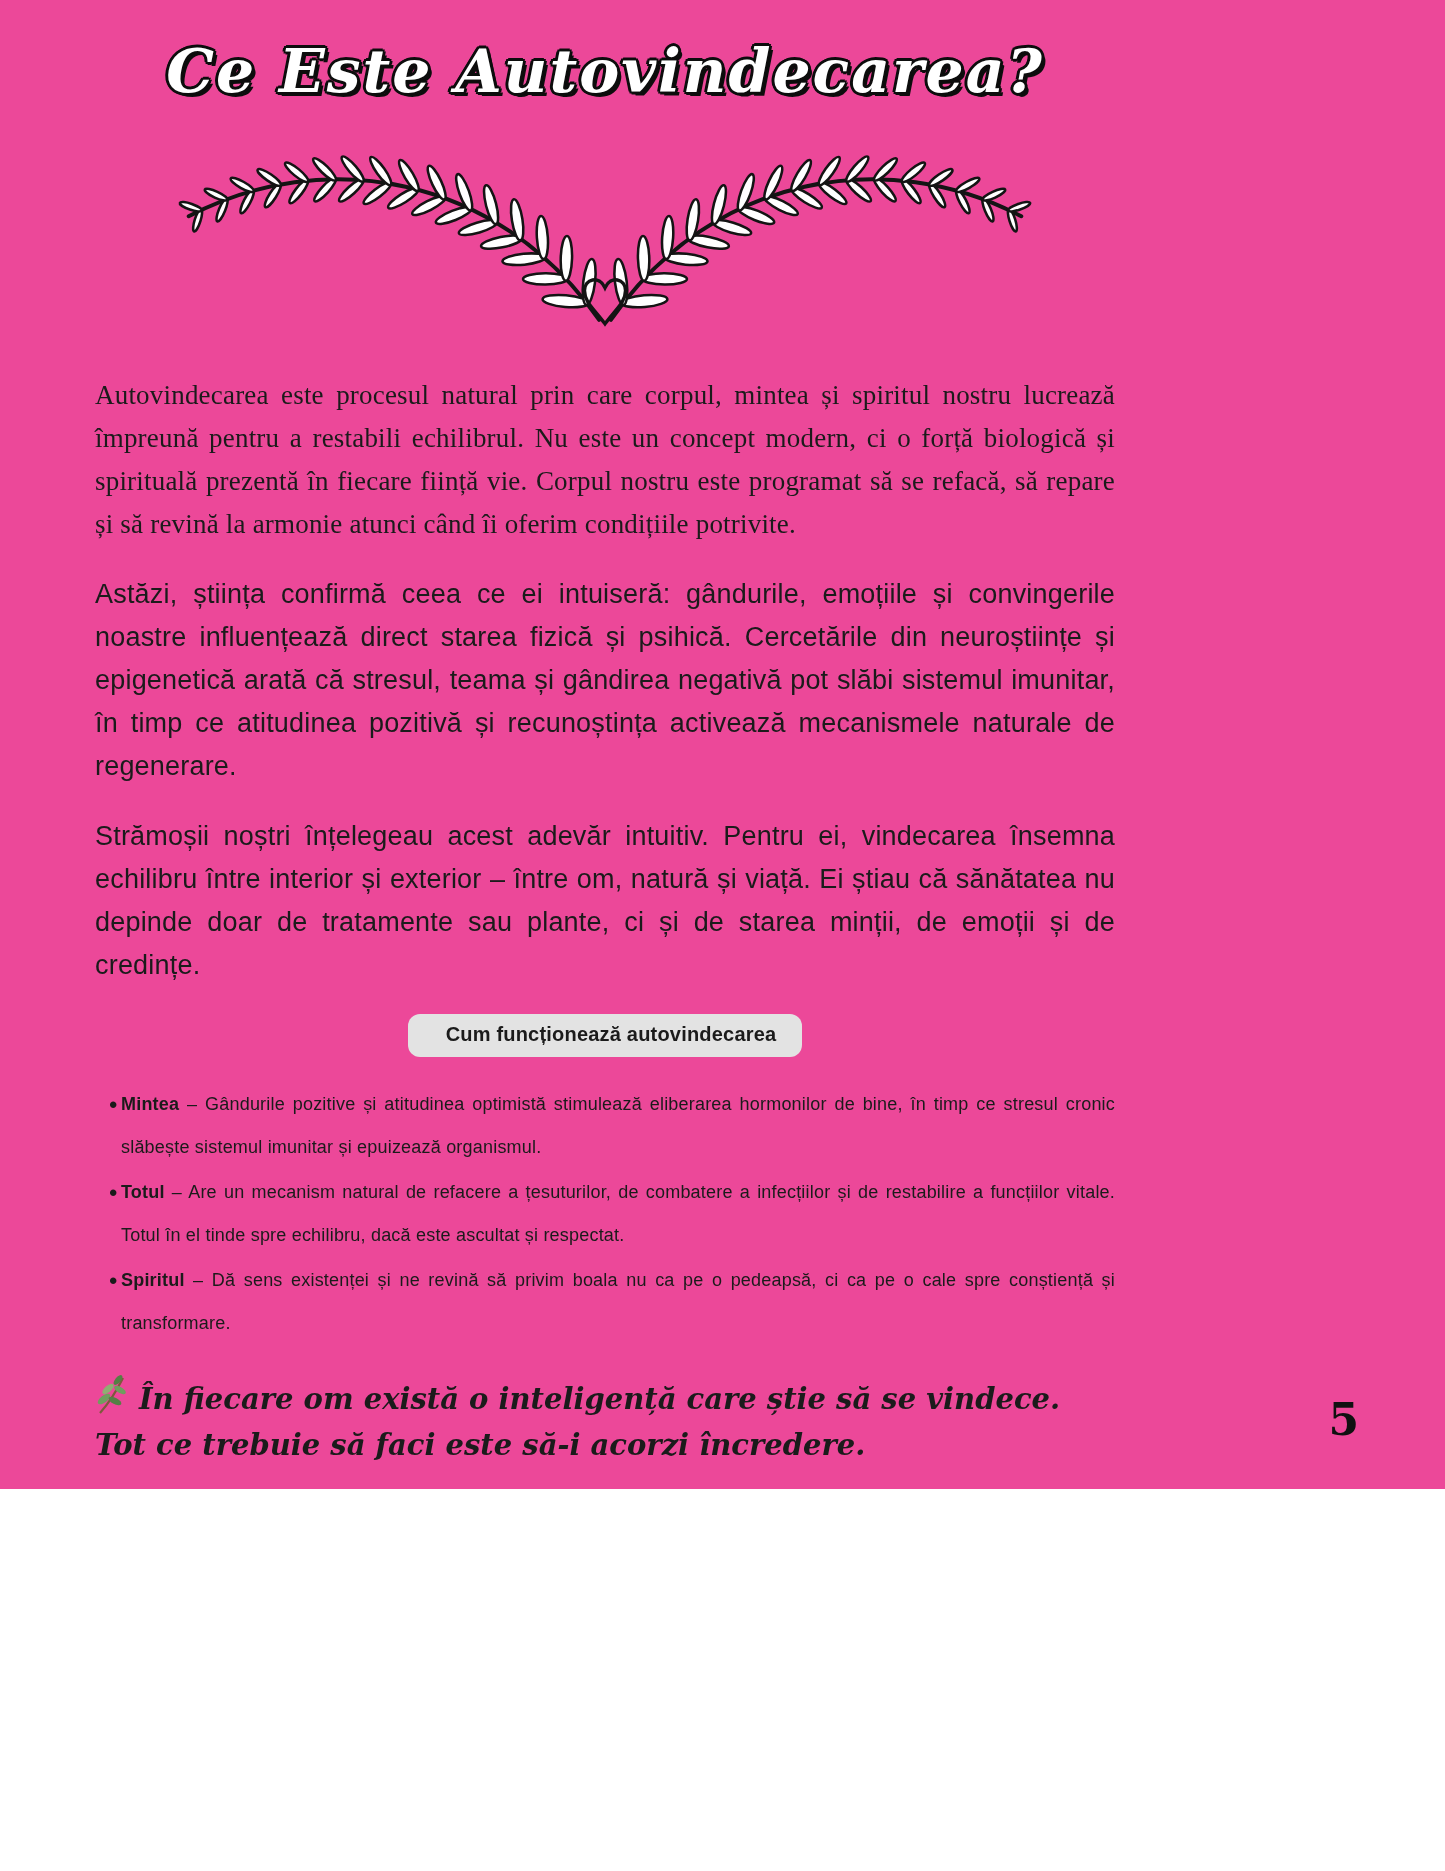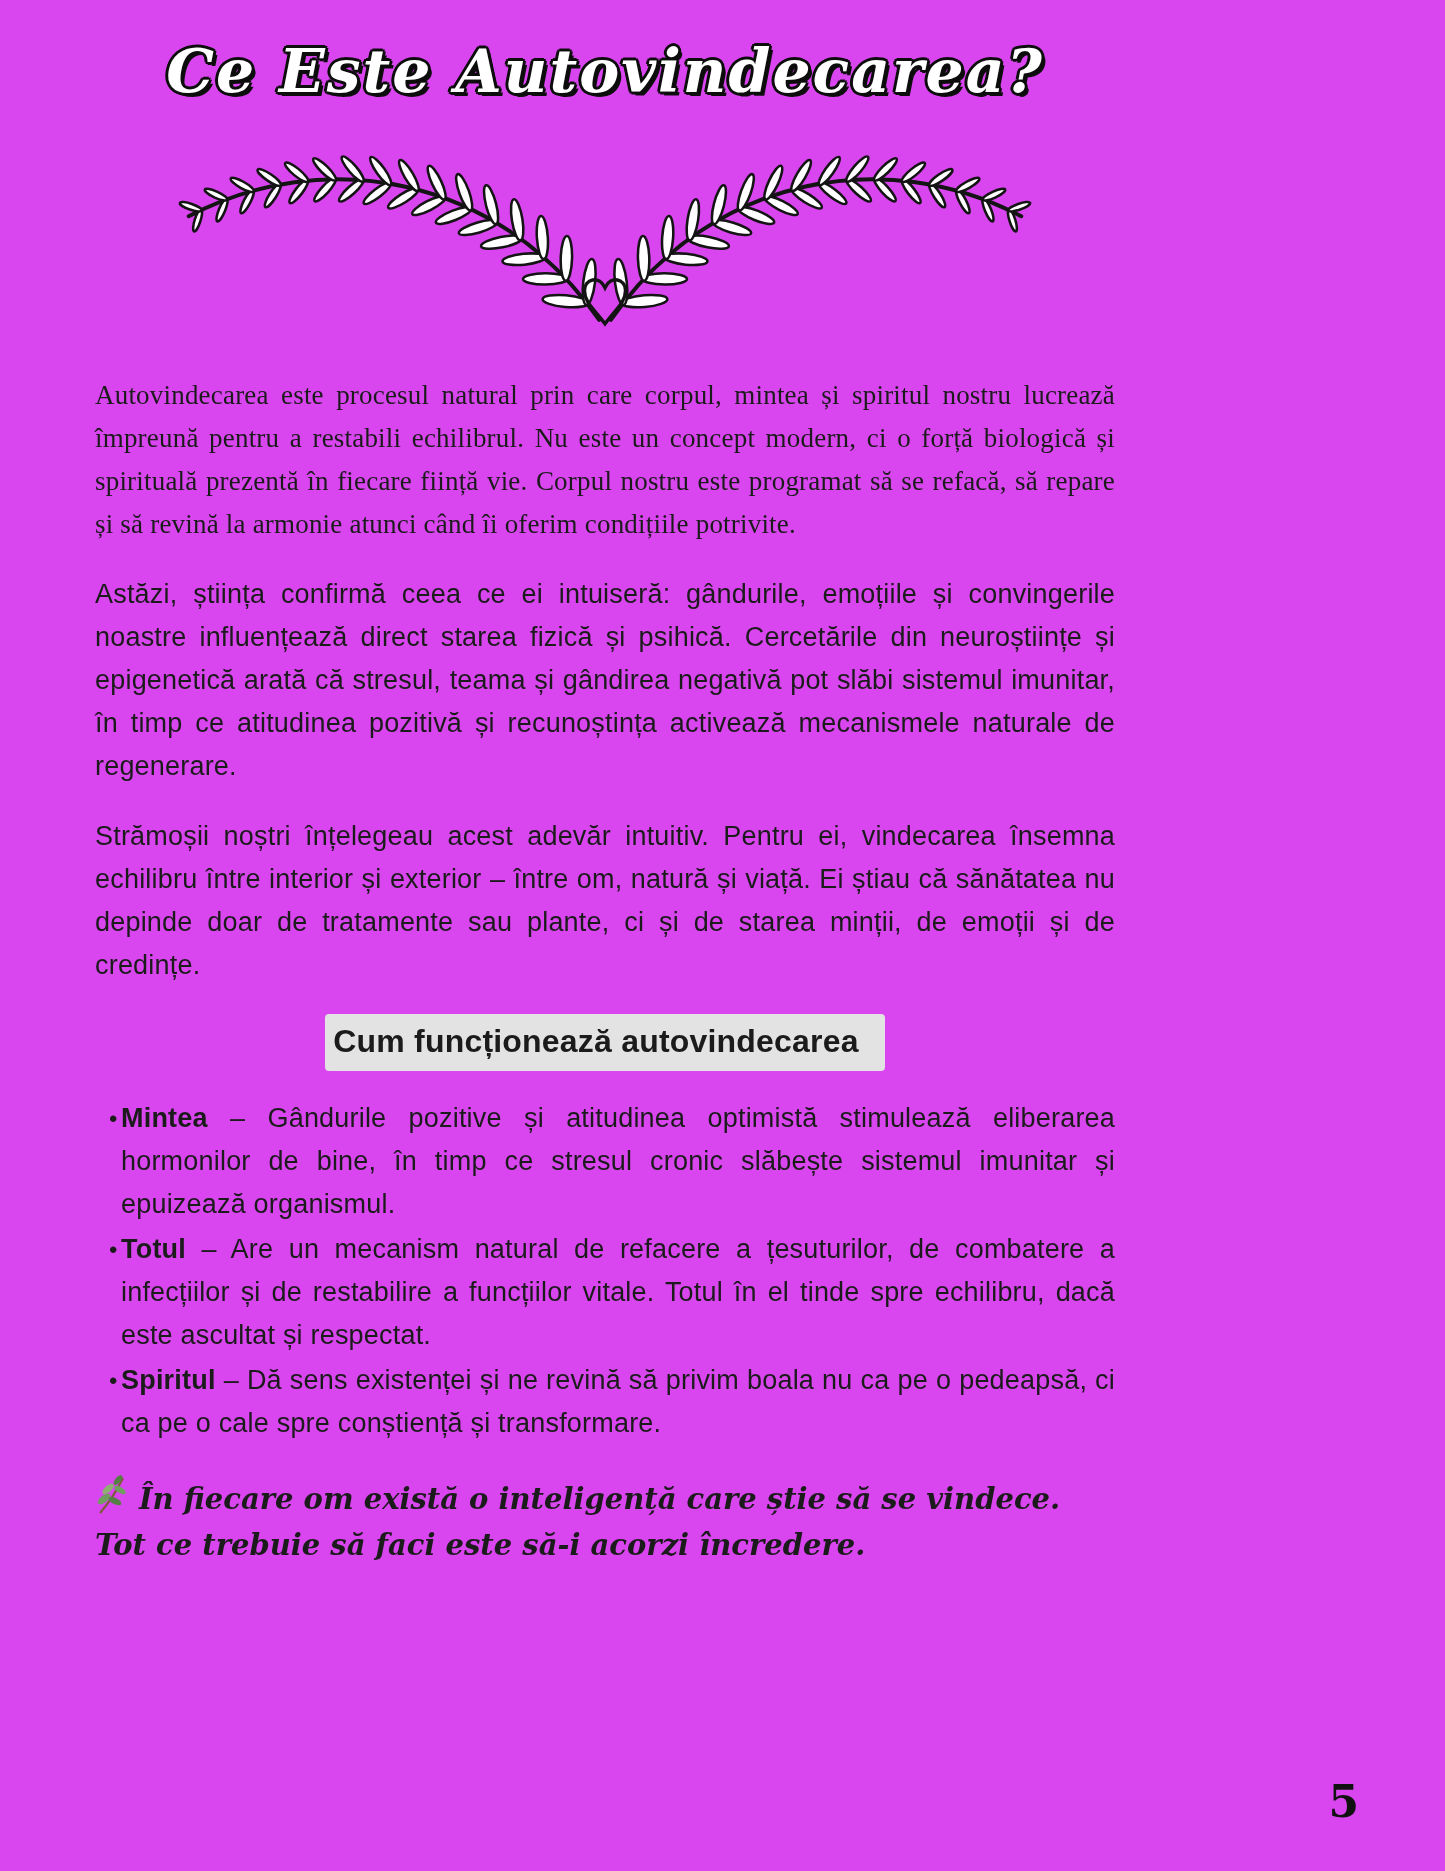--- a/index.html
+++ b/index.html
@@ -1,21 +1,21 @@
 <!DOCTYPE html>
 <html lang="ro"><head>
 <meta charset="utf-8">
 <style>
   * { margin: 0; padding: 0; box-sizing: border-box; }
   html, body { background: #ffffff; }
   .page {
     position: relative;
     width: 1445px;
-    height: 1871px;
-    background: #d946ef;
+    height: 1489px;
+    background: #ec4899;
     color: #1b1b1b;
     font-family: "Liberation Sans", "DejaVu Sans", sans-serif;
     overflow: hidden;
   }
   .content { width: 1020px; margin-left: 95px; }
 
   .doc-title {
     margin-top: 36px;
     text-align: center;
     font-family: "DejaVu Serif", serif;
@@ -42,42 +42,42 @@
     text-align: justify;
     margin-bottom: 27px;
     letter-spacing: 0.2px;
   }
   .first-par { margin-top: 46px; font-family: Liberation Serif, serif; }
 
   .heading-row { text-align: center; margin: 24px 0 26px 0; }
   .heading-pill {
     display: inline-block;
     background: #e3e3e3;
-    border-radius: 4px;
-    padding: 9px 26px 11px 8px;
-    font-size: 32px;
+    border-radius: 12px;
+    padding: 9px 26px 11px 38px;
+    font-size: 20px;
     font-weight: bold;
     letter-spacing: 0.2px;
   }
 
   ul.bullet-list { list-style: none; margin: 0 0 30px 0; }
   ul.bullet-list li {
     display: flex;
     align-items: flex-start;
     margin-bottom: 2px;
   }
   .bullet-dot {
     flex: 0 0 26px;
     padding-left: 14px;
     font-size: 24px;
     line-height: 43px;
   }
   .bullet-body {
     flex: 1;
-    font-size: 27px;
+    font-size: 18px;
     line-height: 43px;
     text-align: justify;
     letter-spacing: 0.2px;
   }
   .bullet-term { font-weight: bold; }
 
   .quote-par {
     font-family: "DejaVu Serif", serif;
     font-style: italic;
     font-weight: bold;

